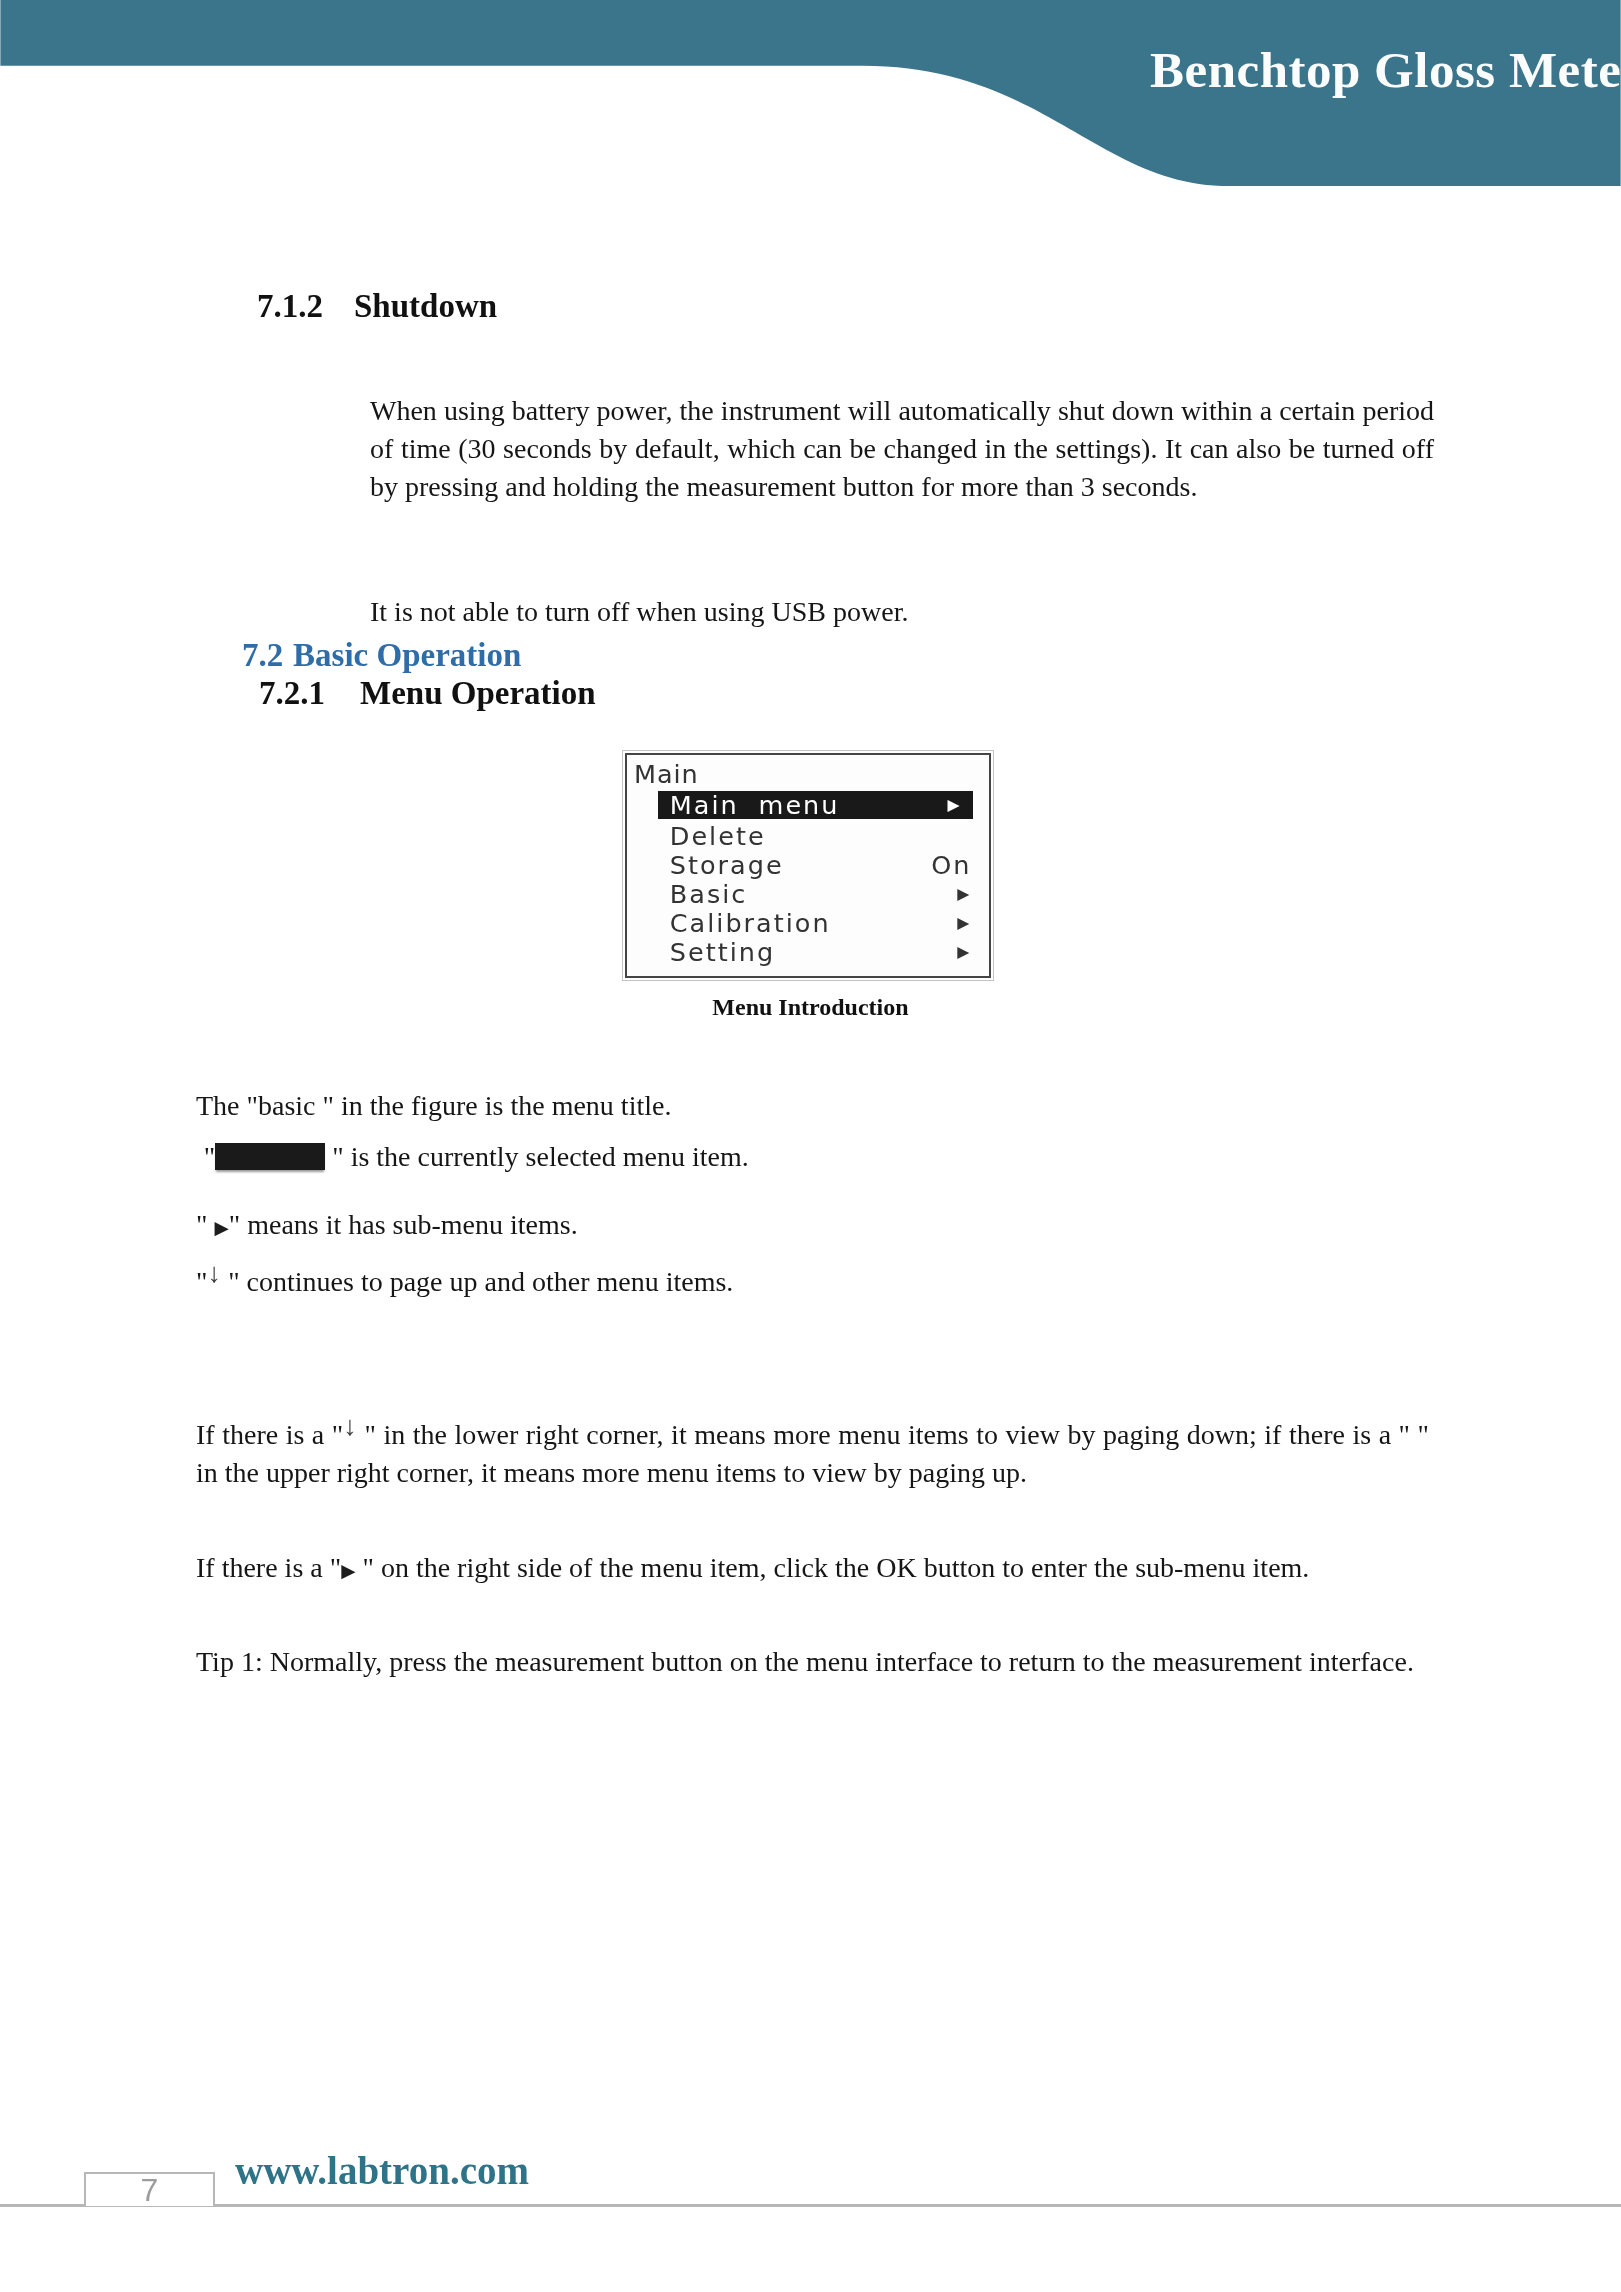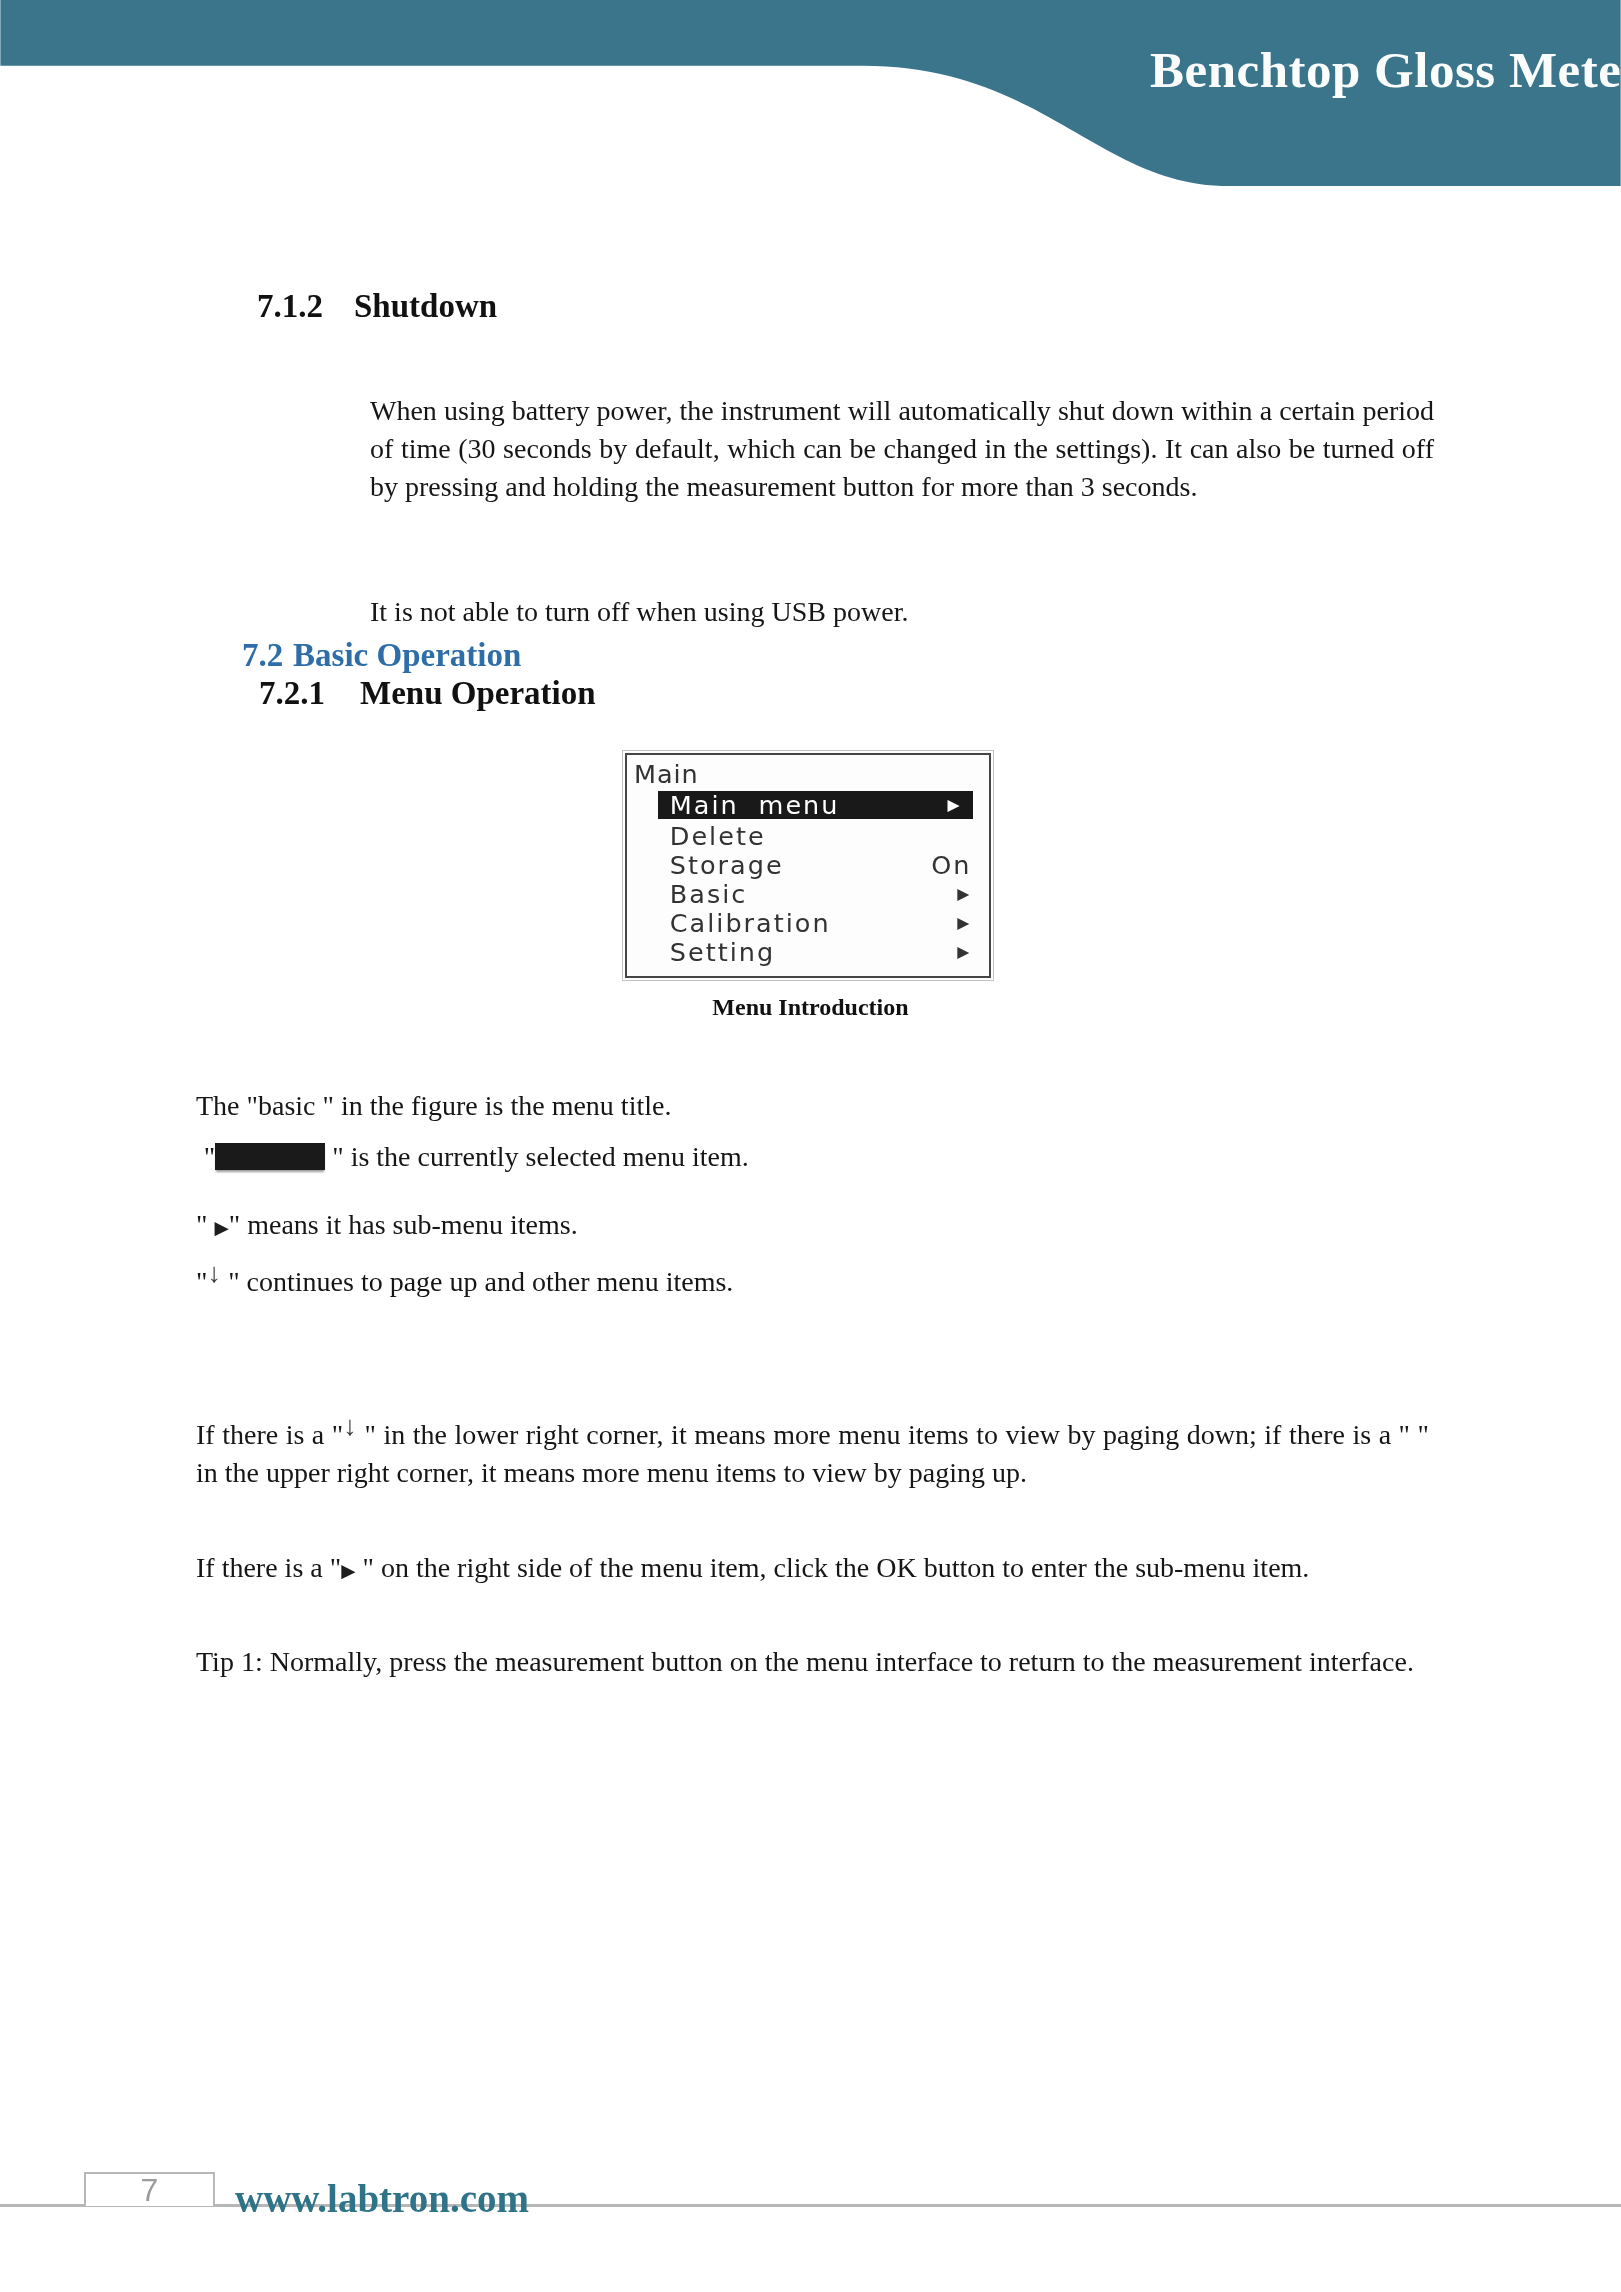--- a/index.html
+++ b/index.html
@@ -73,21 +73,21 @@
   
   .footer-line { position:absolute; left:0; top:2204px; width:1621px; height:2.9px; background:#b7b7b7; }
   .footer-tab  {
     position:absolute; left:84px; top:2172px; width:127px; height:32px;
     background:#fff; border:2.9px solid #b7b7b7; border-bottom:none;
     text-align:center; line-height:32px;
     font-family:"Liberation Sans", sans-serif; font-size:32px; color:#9c9c9c;
   }
   .footer-site {
     position:absolute; left:235px; top:2148px;
-    font-size:39px; font-weight:bold; color:#2f7388; white-space:nowrap;margin-top:28px;
+    font-size:39px; font-weight:bold; color:#2f7388; white-space:nowrap;
   }
 </style>
 </head>
 <body>
 
 <div class="page">
 
   <svg class="hdr-svg" width="1621" height="192" viewBox="0 0 1654 196" aria-hidden="true">
     <path d="M0,0 H1654 V190 H1255 C1120,190 1065,67 880,67 H0 Z" fill="#3a758b"></path>
   </svg>

